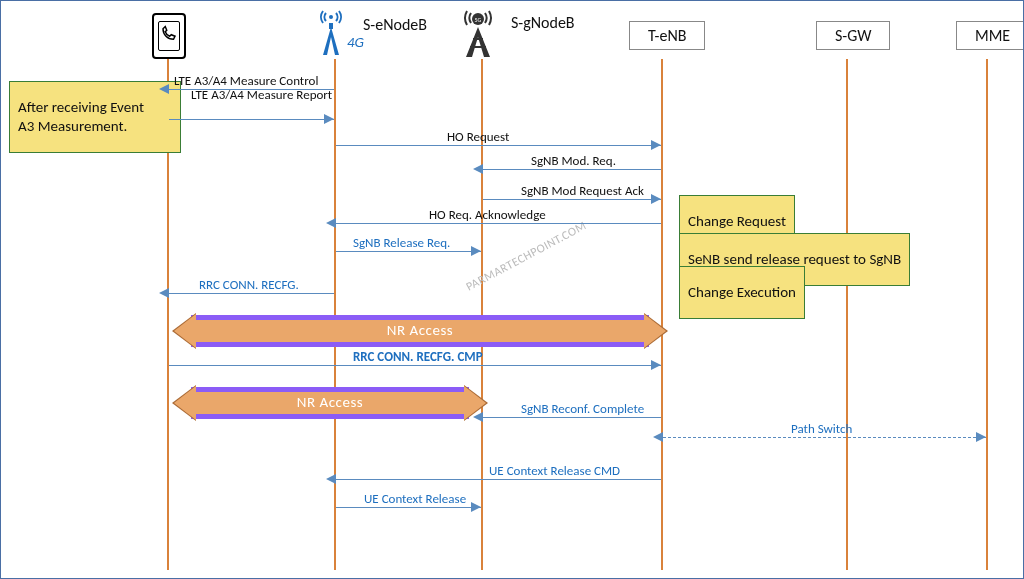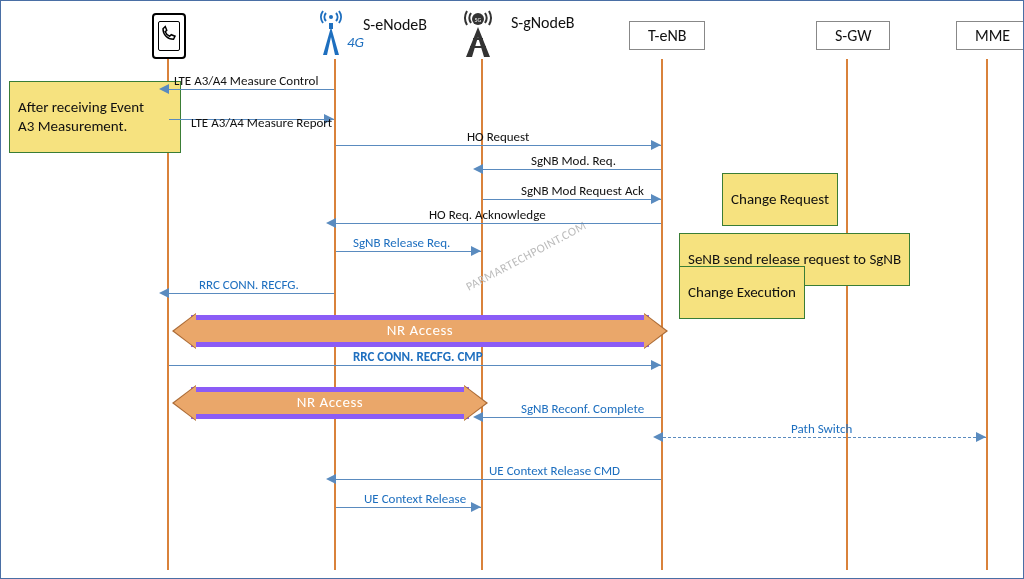--- a/index.html
+++ b/index.html
@@ -177,37 +177,37 @@
   </svg>
 </div>
 <div class="actor-label" style="left:510px; top:12px;">S-gNodeB</div>
 
 <div class="actor-box" style="left:628px; top:20px;">T-eNB</div>
 <div class="actor-box" style="left:815px; top:20px;">S-GW</div>
 <div class="actor-box" style="left:955px; top:20px;">MME</div>
 
 <div class="note-box" style="left:8px; top:80px; width:154px; white-space:pre-line;">After receiving Event
 A3 Measurement.</div>
-<div class="note-box" style="left:678px; top:172px;margin-left:43px;">Change Request</div>
+<div class="note-box" style="left:678px; top:194px;">Change Request</div>
 <div class="note-box" style="left:678px; top:232px;">SeNB send release request to SgNB</div>
 <div class="note-box" style="left:678px; top:265px;">Change Execution</div>
 
 <div class="watermark" style="left:458px; top:248px;">PARMARTECHPOINT.COM</div>
 
 <div class="arrow-line" style="left:168px; top:88px; width:165px;"></div>
 <div class="arrow-head left" style="left:158px; top:83px;"></div>
 <div class="msg" style="left:173px; top:72px;">LTE A3/A4 Measure Control</div>
 
 <div class="arrow-line" style="left:168px; top:118px; width:165px;"></div>
 <div class="arrow-head right" style="left:323px; top:113px;"></div>
-<div class="msg" style="left:190px; top:114px;">LTE A3/A4 Measure Report</div>
+<div class="msg" style="left:190px; top:86px;">LTE A3/A4 Measure Report</div>
 
 <div class="arrow-line" style="left:335px; top:144px; width:325px;"></div>
 <div class="arrow-head right" style="left:650px; top:139px;"></div>
-<div class="msg" style="left:450px; top:128px;padding-left:16px;">HO Request</div>
+<div class="msg" style="left:430px; top:128px;padding-left:16px;">HO Request</div>
 
 <div class="arrow-line" style="left:482px; top:168px; width:178px;"></div>
 <div class="arrow-head left" style="left:472px; top:163px;"></div>
 <div class="msg" style="left:530px; top:152px;">SgNB Mod. Req.</div>
 
 <div class="arrow-line" style="left:482px; top:198px; width:178px;"></div>
 <div class="arrow-head right" style="left:650px; top:193px;"></div>
 <div class="msg" style="left:520px; top:182px;">SgNB Mod Request Ack</div>
 
 <div class="arrow-line" style="left:335px; top:222px; width:325px;"></div>

